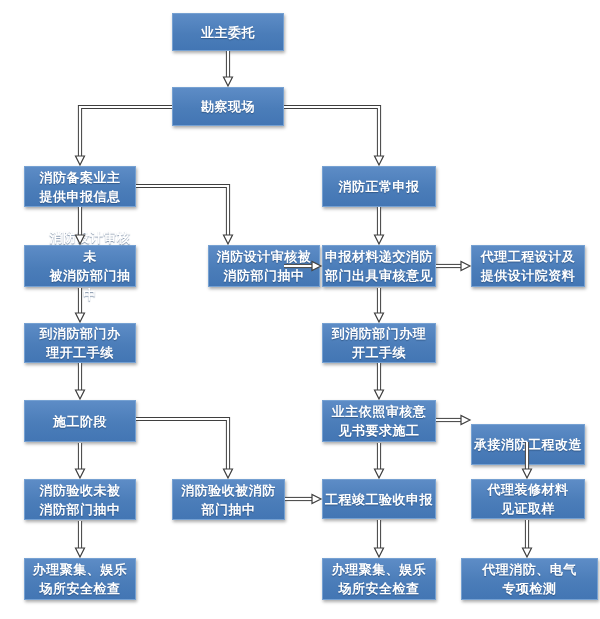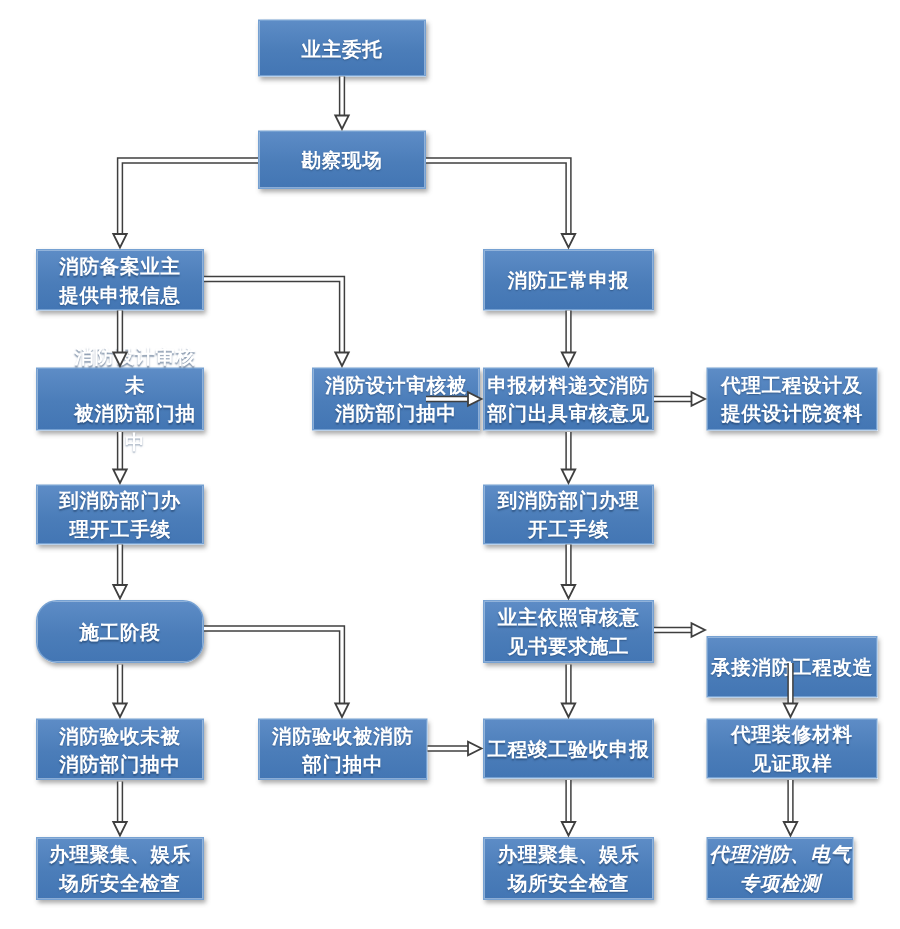--- a/index.html
+++ b/index.html
@@ -68,21 +68,21 @@
   <div class="node" style="left:24px;top:323px;width:112px;height:40px;">
     <span>到消防部门办
 理开工手续</span>
   </div>
 
   <div class="node" style="left:322px;top:323px;width:114px;height:40px;">
     <span>到消防部门办理
 开工手续</span>
   </div>
 
-  <div class="node single" style="left:24px;top:400px;width:112px;height:42px;border-radius:14px;">
+  <div class="node single" style="left:24px;top:400px;width:112px;height:42px;">
     <span>施工阶段</span>
   </div>
 
   <div class="node" style="left:322px;top:400px;width:114px;height:42px;">
     <span>业主依照审核意
 见书要求施工</span>
   </div>
 
   <div class="node single" style="left:471px;top:400px;width:114px;height:41px;margin-top:24px;">
     <span>承接消防工程改造</span>
@@ -110,21 +110,21 @@
   <div class="node" style="left:24px;top:558px;width:112px;height:42px;">
     <span>办理聚集、娱乐
 场所安全检查</span>
   </div>
 
   <div class="node" style="left:322px;top:558px;width:114px;height:42px;">
     <span>办理聚集、娱乐
 场所安全检查</span>
   </div>
 
-  <div class="node" style="left:471px;top:558px;width:98px;height:42px;font-style:italic;">
+  <div class="node" style="left:461px;top:558px;width:137px;height:42px;">
     <span>代理消防、电气
 专项检测</span>
   </div>
 
   <svg id="connector-layer" width="600" height="619">
       <path d="M228 51 L228 77" fill="none" stroke="#3f3f3f" stroke-width="4.2"></path>
       <path d="M228 51 L228 77" fill="none" stroke="#ffffff" stroke-width="2.2"></path>
       <polygon points="228,86 223.5,77 232.5,77" fill="#ffffff" stroke="#3f3f3f" stroke-width="1.2"></polygon>
       <path d="M172 107 L80 107 L80 156" fill="none" stroke="#3f3f3f" stroke-width="4.2"></path>
       <path d="M172 107 L80 107 L80 156" fill="none" stroke="#ffffff" stroke-width="2.2"></path>

